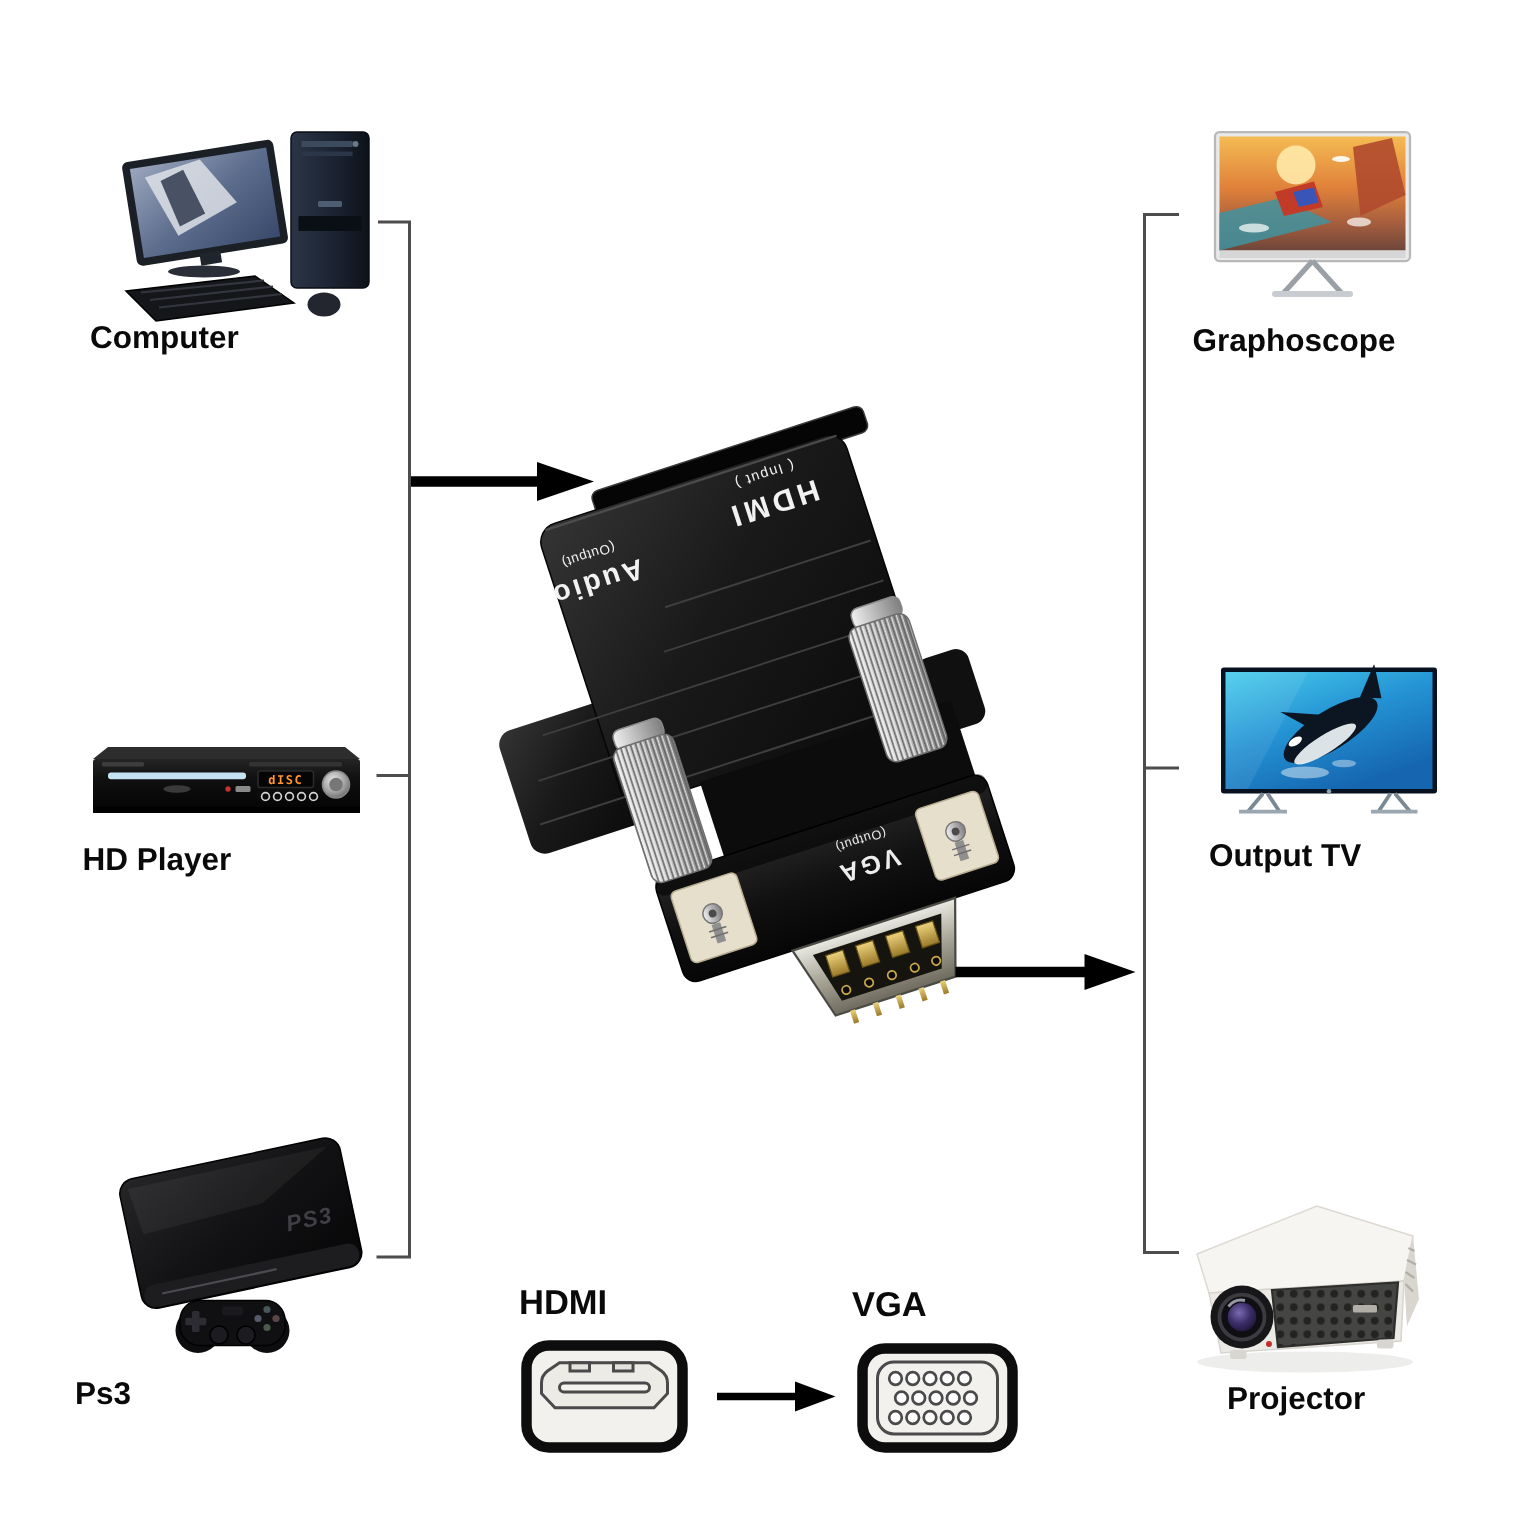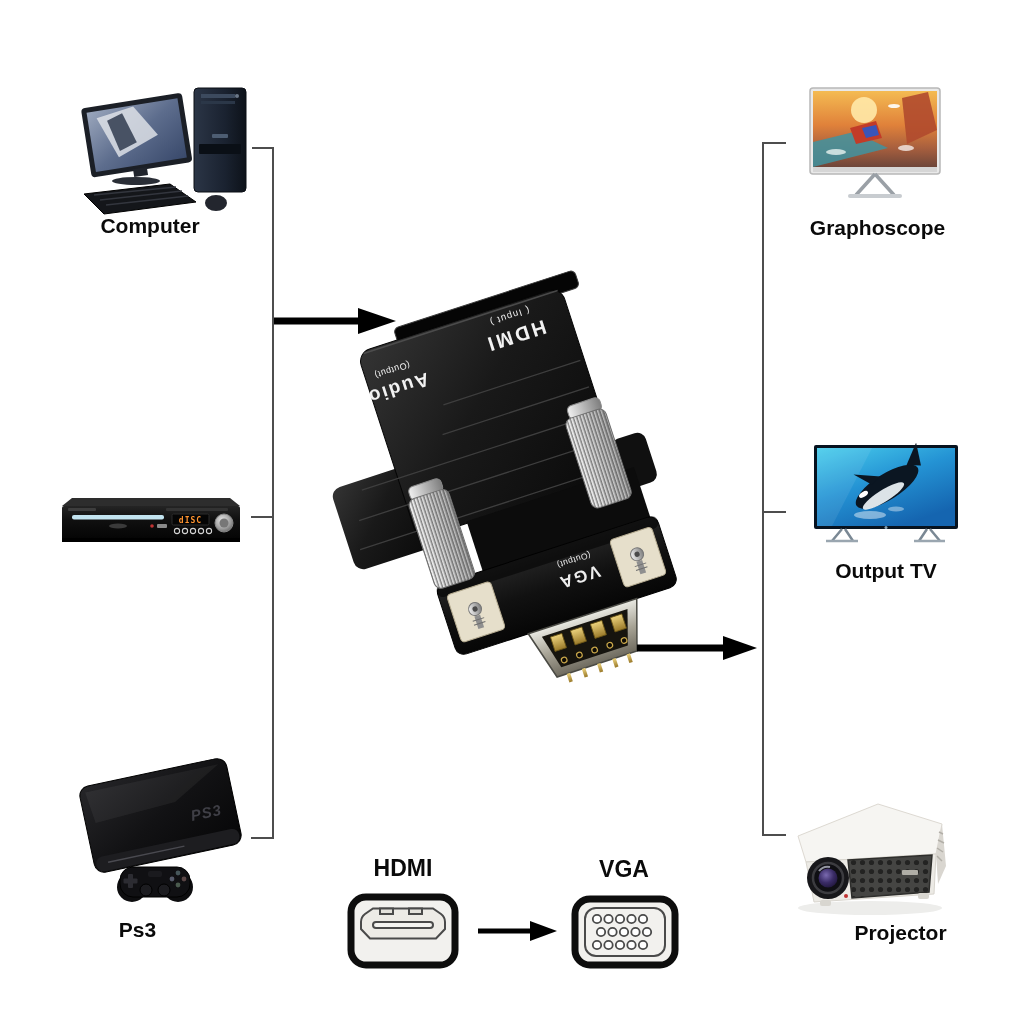--- a/index.html
+++ b/index.html
@@ -1,19 +1,19 @@
 <!DOCTYPE html>
 <html><head>
 <meta charset="utf-8">
 <style>
   html,body{margin:0;padding:0;background:#ffffff;}
   .canvas{position:relative;width:1024px;height:1024px;background:#ffffff;overflow:hidden;
           font-family:"Liberation Sans",sans-serif;}
   .abs{position:absolute;}
-  .label{position:absolute;font-weight:bold;color:#0a0a0a;text-align:center;
+  .label{position:absolute;font-weight:bold;color:#0a0a0a;text-align:left;
          font-family:"Liberation Sans",sans-serif;}
   .device-label{font-size:21px;letter-spacing:0px;}
   .annotation{font-size:27px;letter-spacing:-0.5px;white-space:nowrap;}
   .legend-label{font-size:23px;}
   svg{display:block;}
 </style>
 </head>
 <body>
 
 <div class="canvas">
@@ -117,20 +117,21 @@
         <circle cx="121" cy="53" r="2.6"></circle>
           <circle cx="129" cy="53" r="2.6"></circle>
           <circle cx="137" cy="53" r="2.6"></circle>
         <circle cx="145" cy="53" r="2.6"></circle>
           <circle cx="153" cy="53" r="2.6"></circle>
       </g>
       <circle cx="168" cy="45" r="9" fill="url(#knobG)" stroke="#888" stroke-width="1"></circle>
       <circle cx="168" cy="45" r="4.5" fill="#777"></circle>
     </g>
   </svg>
+  <div class="label device-label" style="left:55px;top:562px;width:180px;">HD Player</div>
 
   <svg class="abs" style="left:60px;top:748px;" width="198" height="165" viewBox="0 0 198 165">
     <defs>
       <linearGradient id="ps3g" x1="0" y1="0" x2="1" y2="1">
         <stop offset="0" stop-color="#262629"></stop>
           <stop offset="0.5" stop-color="#121214"></stop>
           <stop offset="1" stop-color="#060607"></stop>
       </linearGradient>
     </defs>
     <g transform="rotate(-12 98 70)">

